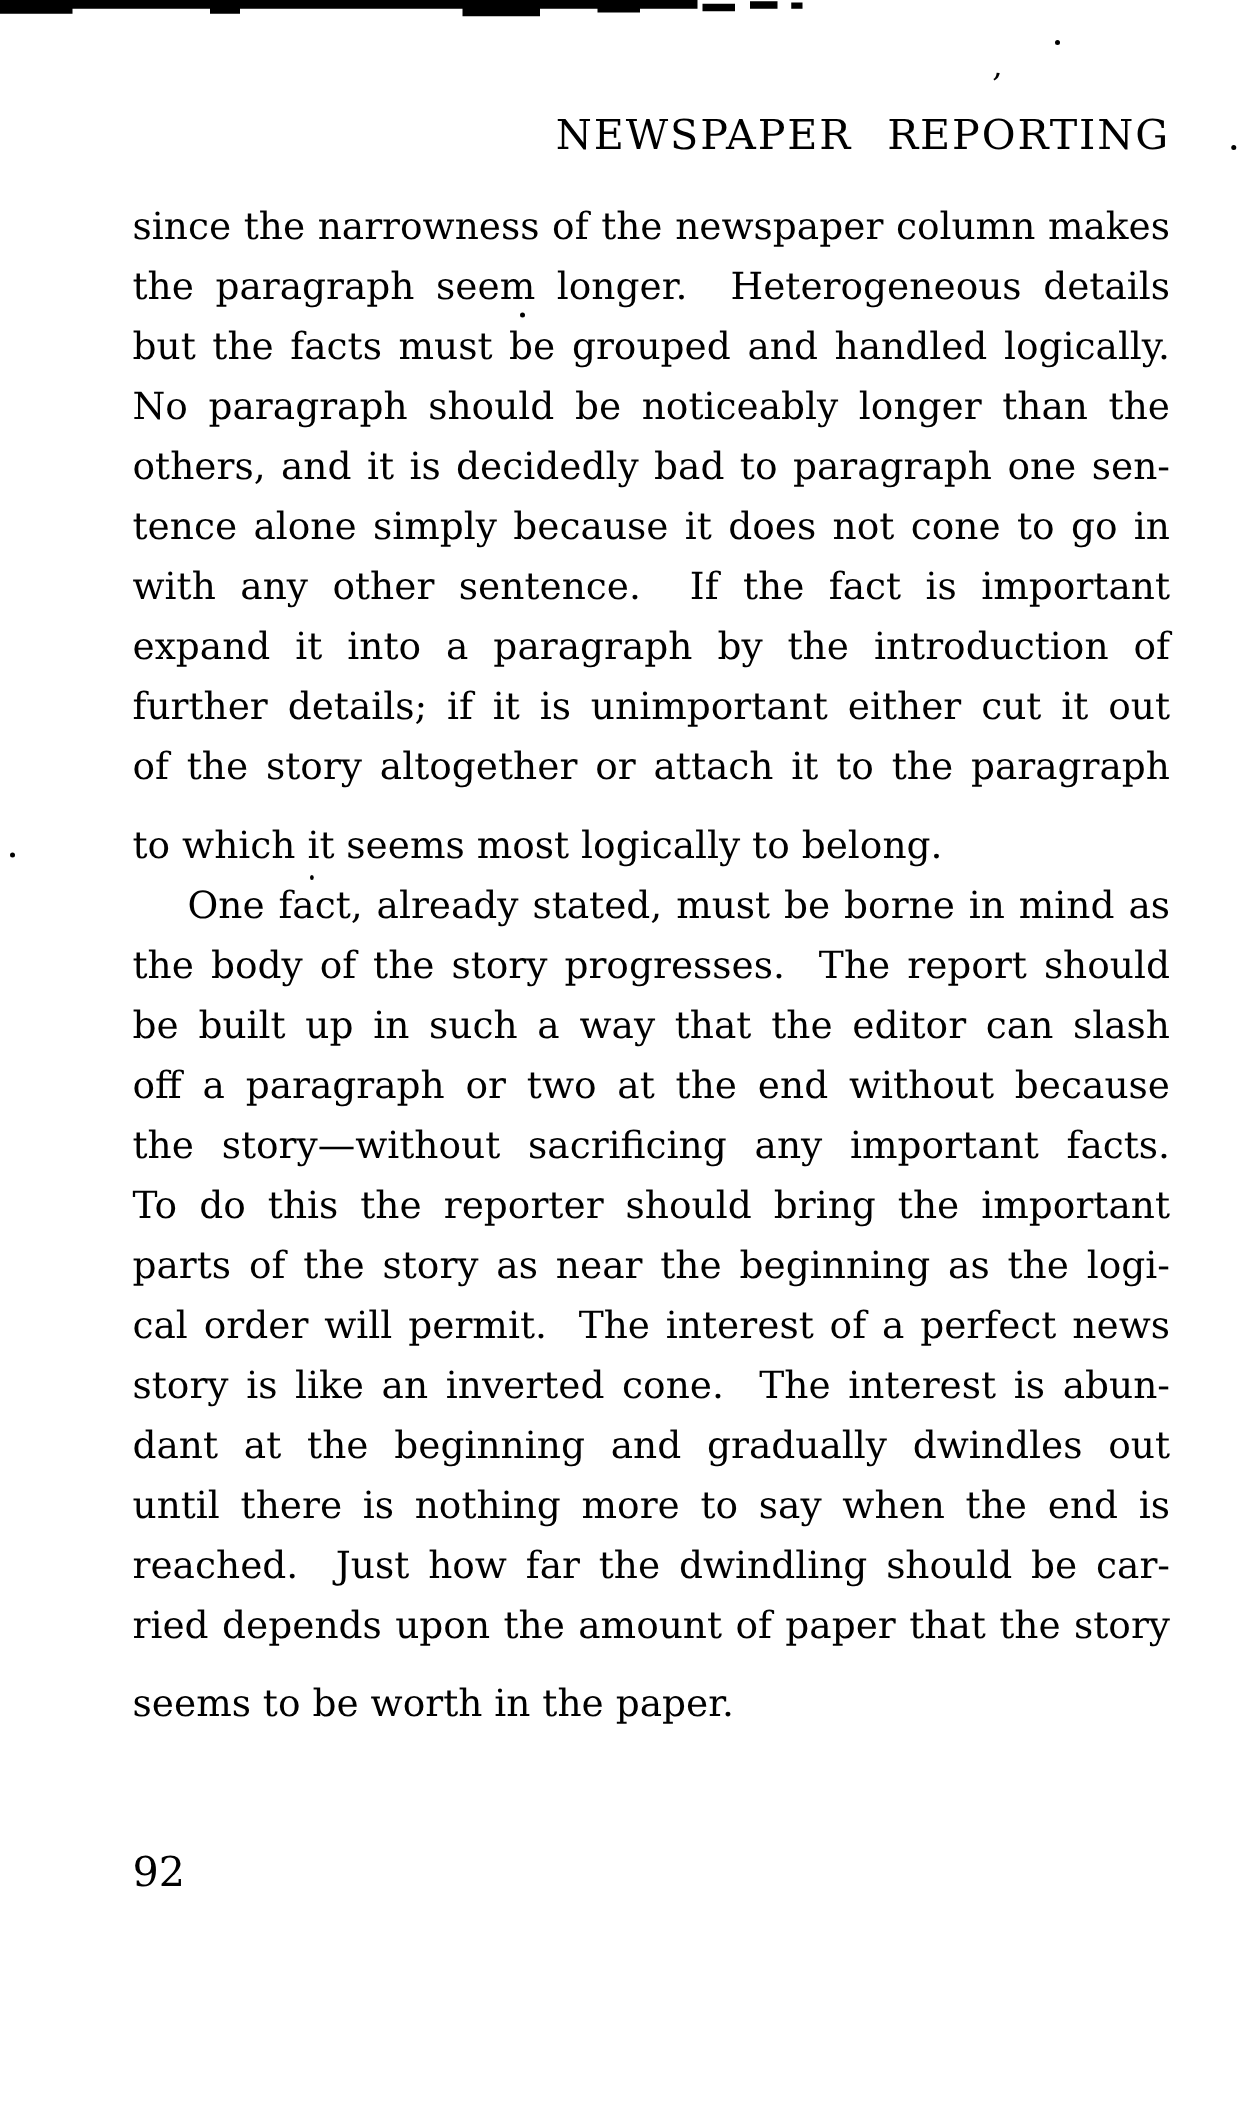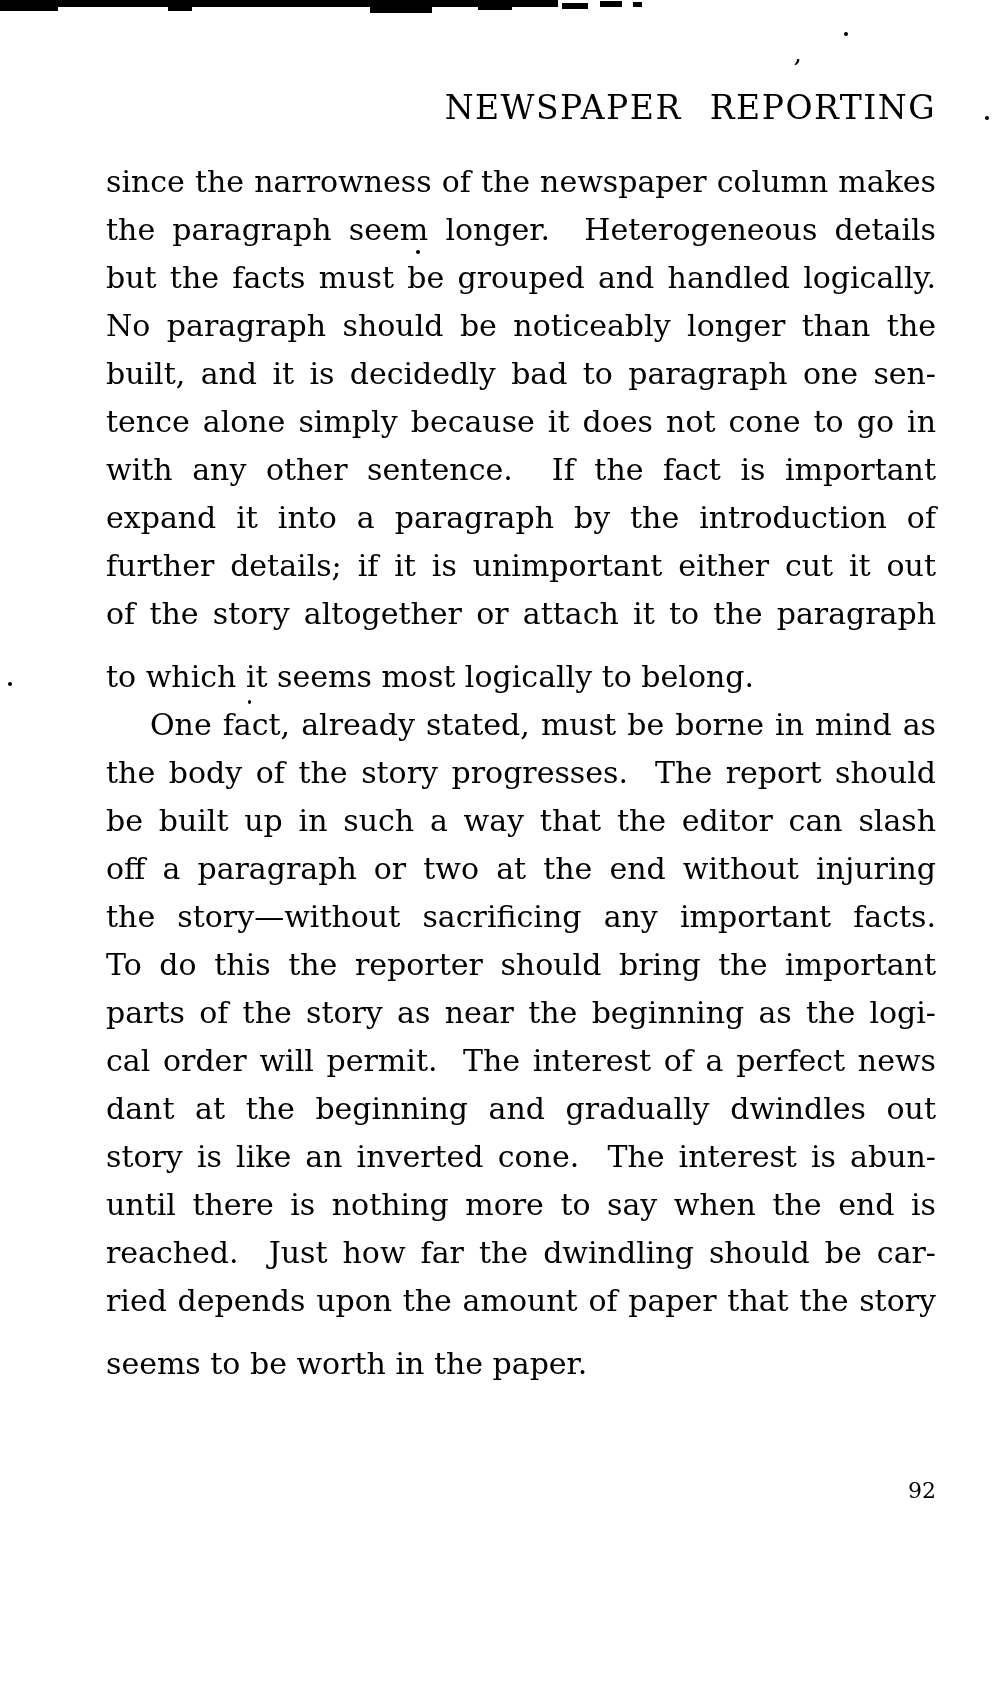--- a/index.html
+++ b/index.html
@@ -77,22 +77,22 @@
     text-align-last: left;
     margin-top: 15px;
   }
   .line.indent { text-indent: 44px; }
 
   
   .folio {
     position: absolute;
     left: 106px; top: 1478px;
     width: 830px;
-    text-align: right;
-    font-size: 22px;
+    text-align: left;
+    font-size: 33px;
   }
 </style>
 </head>
 <body>
 
 <div class="page">
 
   <div class="top-bar"></div>
   <div class="bump b1"></div>
   <div class="bump b2"></div>
@@ -110,39 +110,39 @@
   <div class="tick">’</div>
 
   <div class="running-head">NEWSPAPER REPORTING</div>
 
   <div class="page-body">
       <div>
         <div class="line">since the narrowness of the newspaper column makes</div>
         <div class="line">the paragraph seem longer.&nbsp; Heterogeneous details</div>
         <div class="line">but the facts must be grouped and handled logically.</div>
         <div class="line">No paragraph should be noticeably longer than the</div>
-        <div class="line">built, and it is decidedly bad to paragraph one sen-</div>
+        <div class="line">others, and it is decidedly bad to paragraph one sen-</div>
         <div class="line">tence alone simply because it does not cone to go in</div>
         <div class="line">with any other sentence.&nbsp; If the fact is important</div>
         <div class="line">expand it into a paragraph by the introduction of</div>
         <div class="line">further details; if it is unimportant either cut it out</div>
         <div class="line">of the story altogether or attach it to the paragraph</div>
         <div class="line last">to which it seems most logically to belong.</div>
       </div>
       <div>
         <div class="line indent">One fact, already stated, must be borne in mind as</div>
         <div class="line">the body of the story progresses.&nbsp; The report should</div>
         <div class="line">be built up in such a way that the editor can slash</div>
-        <div class="line">off a paragraph or two at the end without injuring</div>
+        <div class="line">off a paragraph or two at the end without because</div>
         <div class="line">the story—without sacrificing any important facts.</div>
         <div class="line">To do this the reporter should bring the important</div>
         <div class="line">parts of the story as near the beginning as the logi-</div>
         <div class="line">cal order will permit.&nbsp; The interest of a perfect news</div>
+        <div class="line">story is like an inverted cone.&nbsp; The interest is abun-</div>
         <div class="line">dant at the beginning and gradually dwindles out</div>
-        <div class="line">story is like an inverted cone.&nbsp; The interest is abun-</div>
         <div class="line">until there is nothing more to say when the end is</div>
         <div class="line">reached.&nbsp; Just how far the dwindling should be car-</div>
         <div class="line">ried depends upon the amount of paper that the story</div>
         <div class="line last">seems to be worth in the paper.</div>
       </div>
     </div>
 
   <div class="folio">92</div>
 
 </div>

